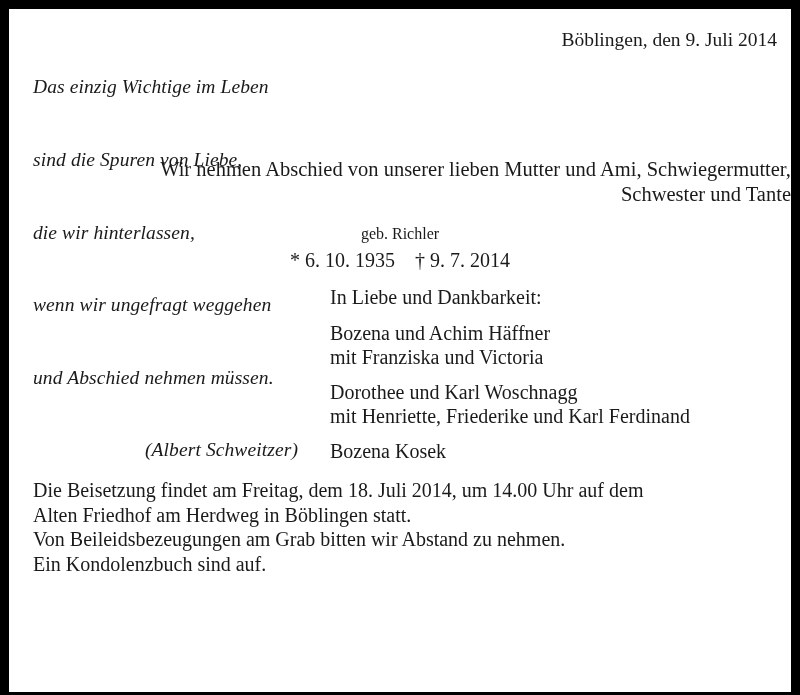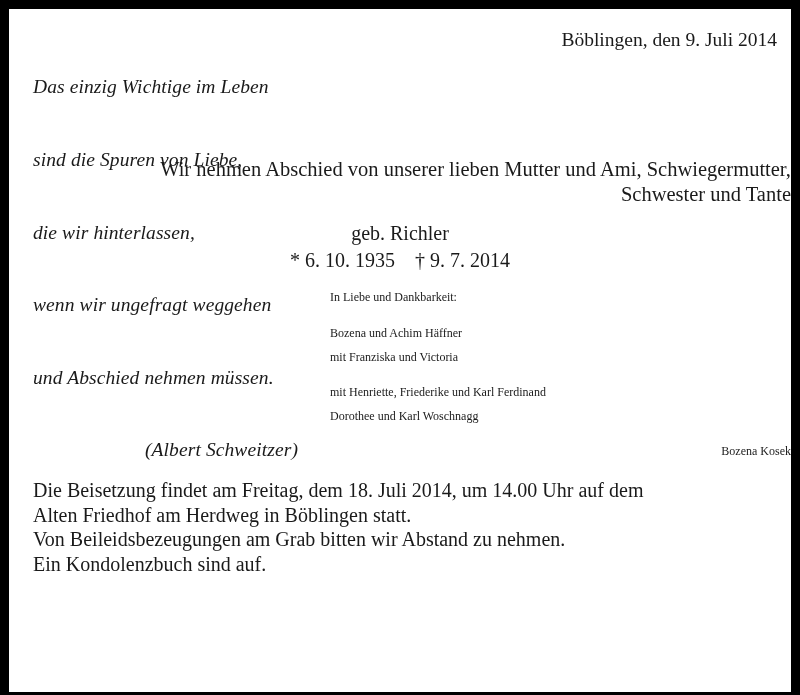--- a/index.html
+++ b/index.html
@@ -89,47 +89,46 @@
     margin-top: 14px;
   }
   .deceased-name {
     font-size: 54px;
     line-height: 58px;
     letter-spacing: 0.5px;
     font-weight: normal;
     margin: 0;
   }
   .deceased-maiden {
-    font-size: 20px;
+    font-size: 16px;
     line-height: 25px;
     margin-top: 2px;
   }
   .deceased-dates {
     font-size: 20px;
     line-height: 26px;
     margin-top: 1px;
     white-space: pre;
   }
 
   
   .mourners {
     margin-top: 12px;
     padding-left: 321px;
-    font-size: 12px;
+    font-size: 20px;
     line-height: 24px;
   }
   .mourners-heading {
     margin-bottom: 12px;
   }
   .mourner-group {
     margin-bottom: 11px;
   }
   .mourner-group:last-child {
     margin-bottom: 0;
-    text-align: right;
   }
   .mourner-line {
     display: block;
     white-space: nowrap;
   }
 
   
   .funeral {
     margin: 15px 7px 0 24px;
     padding-right: 14px;
@@ -178,22 +177,22 @@
 
     <div class="mourners">
       <div class="mourners-heading">In Liebe und Dankbarkeit:</div>
 
       <div class="mourner-group">
         <span class="mourner-line">Bozena und Achim Häffner</span>
         <span class="mourner-line">mit Franziska und Victoria</span>
       </div>
 
       <div class="mourner-group">
+        <span class="mourner-line">Dorothee und Karl Woschnagg</span>
         <span class="mourner-line">mit Henriette, Friederike und Karl Ferdinand</span>
-        <span class="mourner-line">Dorothee und Karl Woschnagg</span>
       </div>
 
 
       <div class="mourner-group">
         <span class="mourner-line">Bozena Kosek</span>
       </div>
     </div>
 
     <div class="funeral">
       <span class="funeral-line funeral-justified">Die Beisetzung findet am Freitag, dem 18. Juli 2014, um 14.00 Uhr auf dem</span>

